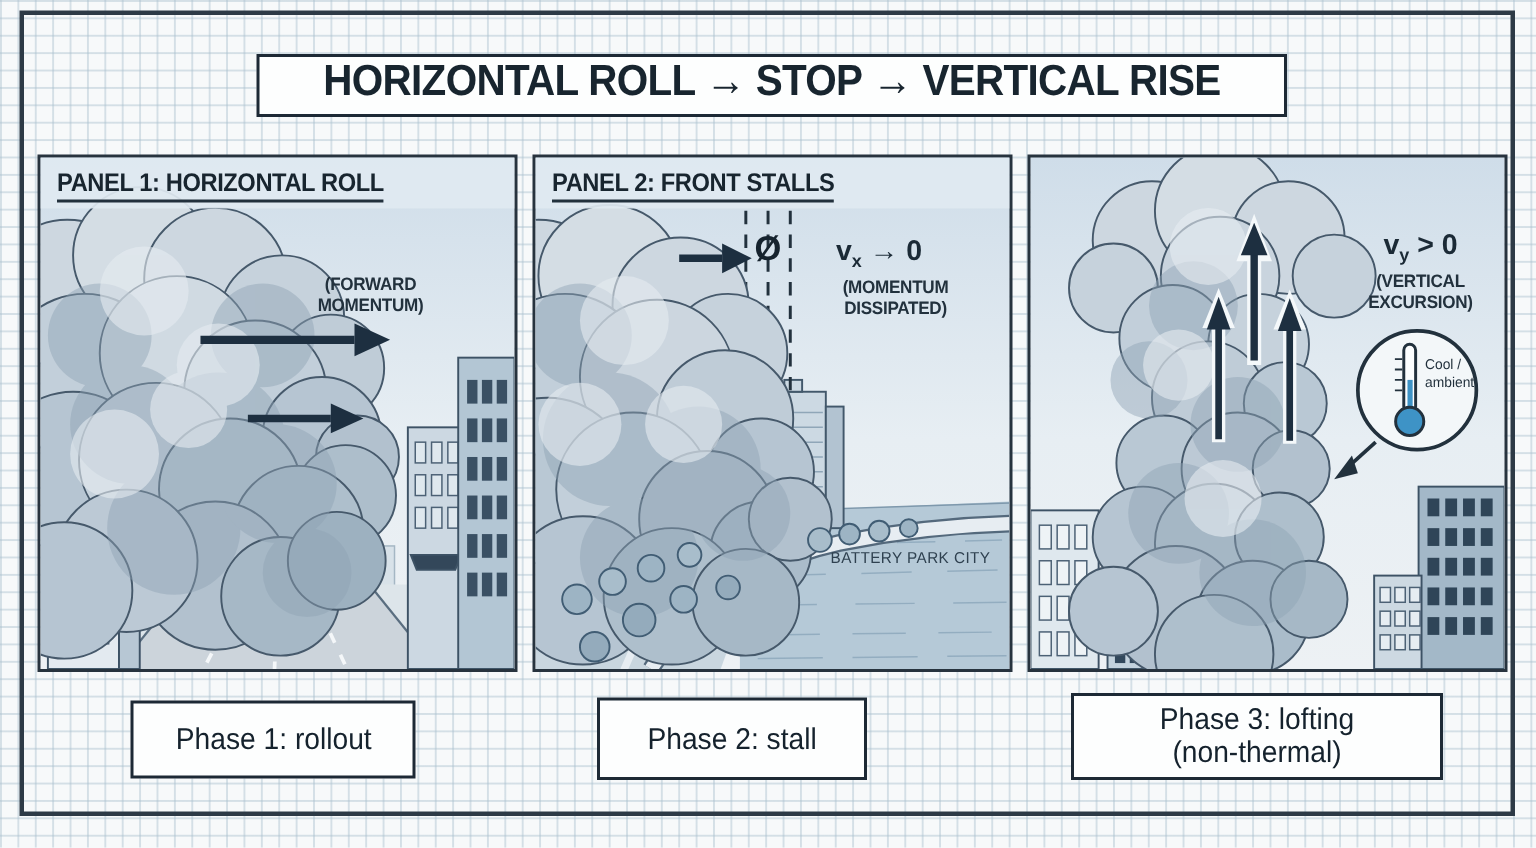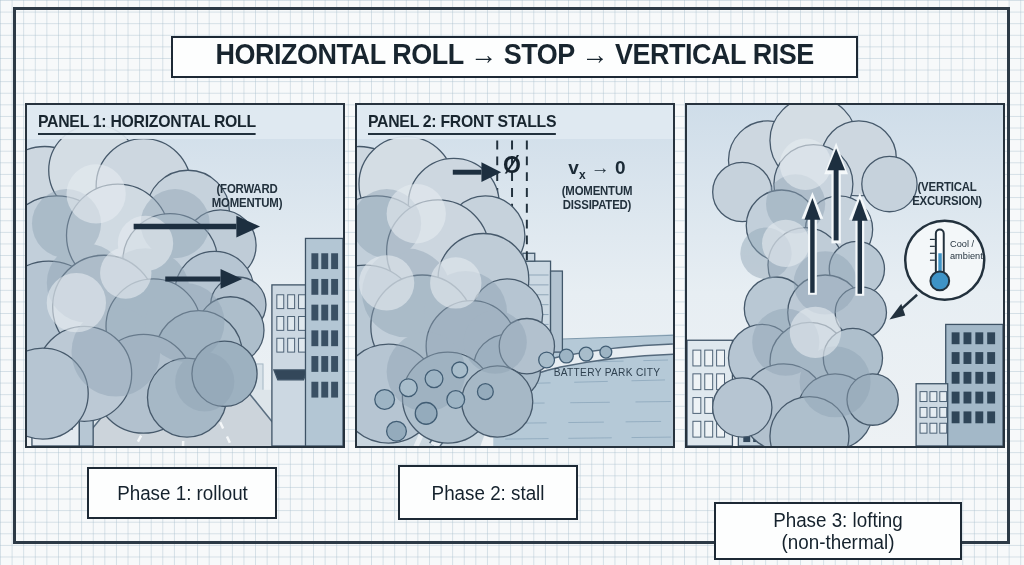--- a/index.html
+++ b/index.html
@@ -73,21 +73,21 @@
     position:absolute;background:#fdfefe;border:2.5px solid #1d2935;
     box-sizing:border-box;display:flex;flex-direction:column;
     align-items:center;justify-content:center;
   }
   .phase-box div{
     font-size:20px;font-weight:400;line-height:22px;color:#15222d;
     white-space:nowrap;transform:scaleX(.94);
   }
   #phase1{left:87px;top:467px;width:190px;height:52px;}
   #phase2{left:398px;top:465px;width:180px;height:55px;align-items:center;}
-  #phase3{left:714px;top:462px;width:248px;height:58px;margin-top:40px;}
+  #phase3{left:714px;top:462px;width:248px;height:58px;}
 </style>
 </head>
 <body>
 
 <div class="stage">
 
   <div class="frame"></div>
 
   <div class="title-box">
     <span>HORIZONTAL ROLL → STOP → VERTICAL RISE</span>
@@ -321,21 +321,21 @@
 
       <g>
         <line x1="97" y1="68" x2="126" y2="68" stroke="#1d2f40" stroke-width="5"></line>
         <polygon points="126,58 146,68 126,78" fill="#1d2f40"></polygon>
       </g>
     </svg>
     <div class="panel-header">
       <span>PANEL 2: FRONT STALLS</span>
     </div>
     <div class="null-sym">Ø</div>
-    <div class="formula" style="left:175px;top:52px;width:130px;">
+    <div class="formula" style="left:164px;top:52px;width:130px;">
       <span>v</span><sub>x</sub><span> → 0</span>
     </div>
     <div class="cap" style="left:175px;top:79px;width:130px;">
       <div>(MOMENTUM</div>
       <div>DISSIPATED)</div>
     </div>
     <div class="map-label">BATTERY PARK CITY</div>
   </div>
 
   <div class="panel" id="panel3">
@@ -472,20 +472,23 @@
             <line x1="246" y1="150" x2="251" y2="150"></line>
               <line x1="246" y1="157" x2="251" y2="157"></line>
           </g>
         </g>
         <g>
           <line x1="233" y1="192" x2="213" y2="210" stroke="#22313d" stroke-width="2.5"></line>
           <polygon points="217,201 205,217 221,213" fill="#22313d"></polygon>
         </g>
       </g>
     </svg>
+    <div class="formula" style="left:195px;top:48px;width:130px;">
+      <span>v</span><sub>y</sub><span> &gt; 0</span>
+    </div>
     <div class="cap" style="left:195px;top:75px;width:130px;">
       <div>(VERTICAL</div>
       <div>EXCURSION)</div>
     </div>
     <div class="inset-label">
       <div>Cool /</div>
       <div>ambient</div>
     </div>
   </div>
 

